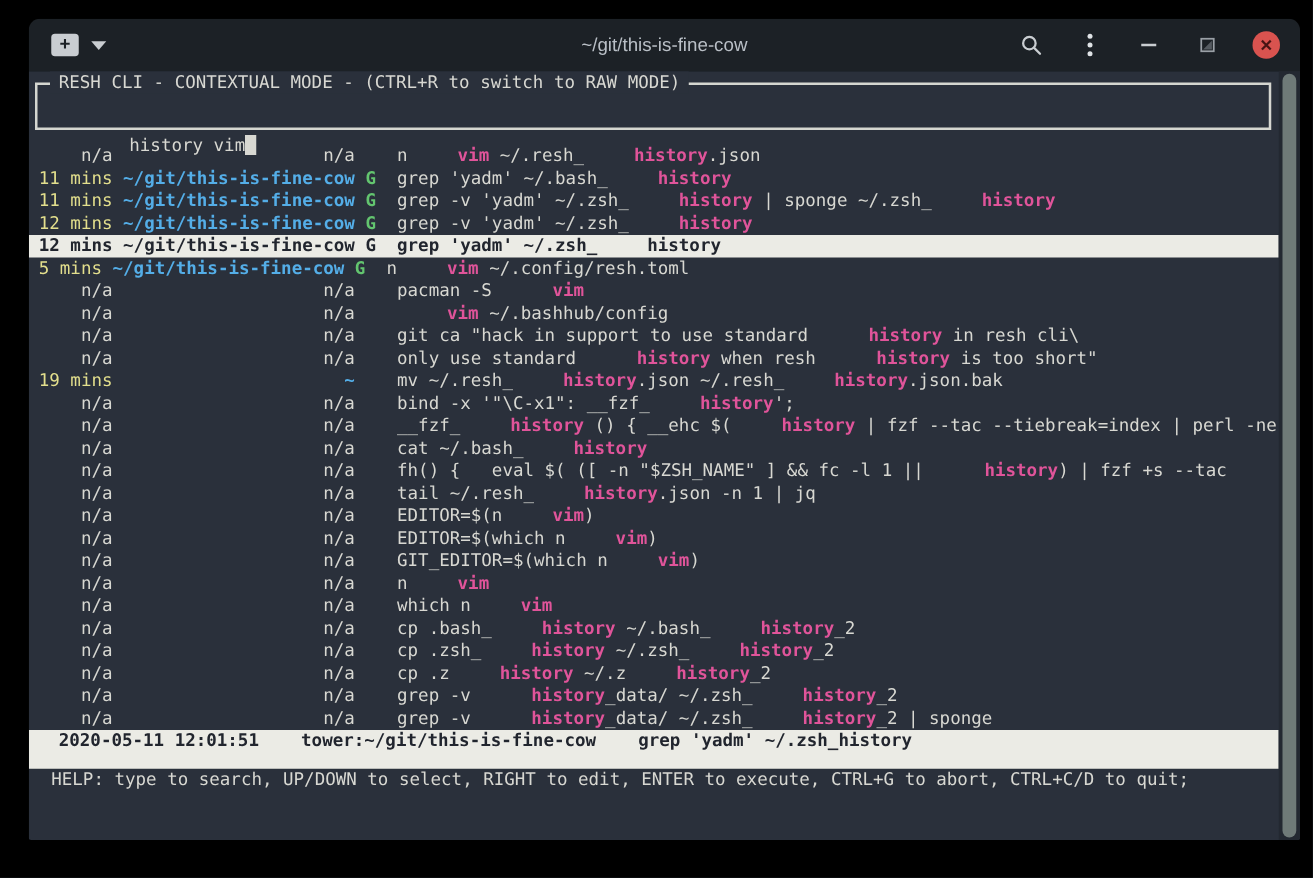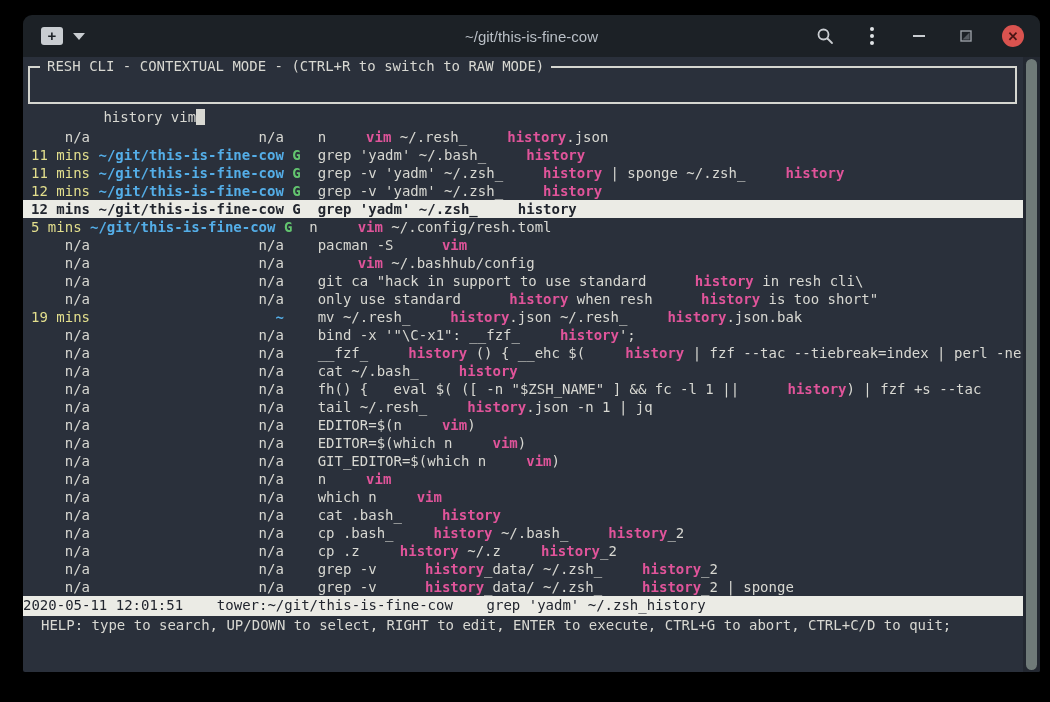--- a/index.html
+++ b/index.html
@@ -29,42 +29,42 @@
   .closebtn{width:22px;height:22px;border-radius:50%;background:var(--closebg,#d9534f);
     display:flex;align-items:center;justify-content:center;color:#471414;font-weight:bold;font-size:13px;}
   
   #term{
     position:absolute;top:42px;left:0;right:0;bottom:0;background:var(--bg,#2a303b);
     color:var(--fg,#d8d8d2);font-size:14px;line-height:18px;
   }
   #content{position:absolute;left:0;top:0;right:17px;bottom:0;overflow:hidden;}
   
   #querybox{
-    margin:9px 6px 12px 5px;height:30px;border:2px solid #d5d6d0;position:relative;
+    margin:9px 6px 0 5px;height:30px;border:2px solid #d5d6d0;position:relative;
     padding:4px 6px 0 6px;white-space:pre;
   }
   #boxlabel{
     position:absolute;top:-11px;left:10px;background:var(--bg,#2a303b);padding:0 7px;
     white-space:pre;
   }
   .cursor{display:inline-block;width:9px;height:16px;background:#d8d8d2;vertical-align:-3px;}
   .spacer{height:12px;}
   
   #tablehead{white-space:pre;height:18px;padding-left:8px;border-bottom:1px solid #cfd0ca;}
   .row{white-space:pre;height:18px;padding-left:8px;}
   .c-time{color:var(--yellow,#e3df8d);}
   .c-dir{color:var(--blue,#54aee8);font-weight:bold;}
   .c-flag{color:var(--green,#63c56f);font-weight:bold;}
   .c-hl{color:var(--pink,#e0549a);font-weight:bold;margin-left:40px;}
   .row.selected{background:var(--selbg,#ebebe5);}
   .row.selected,.row.selected span{color:var(--seltext,#21252e) !important;font-weight:bold;}
   
   #statusbar{
-    white-space:pre;height:20px;line-height:19px;background:var(--selbg,#ebebe5);
-    color:var(--seltext,#21252e);font-weight:normal;padding-left:0;
+    white-space:pre;height:31px;line-height:19px;background:var(--selbg,#ebebe5);
+    color:var(--seltext,#21252e);font-weight:bold;padding-left:24px;
   }
   #helpbar{white-space:pre;height:18px;padding-left:18px;}
   
   #scrollbar{position:absolute;top:0;right:0;bottom:0;width:17px;background:#232831;}
   #scrollthumb{position:absolute;left:3px;right:3px;top:2px;bottom:2px;
     background:var(--thumb,#6f7a78);border-radius:6px;}
 </style>
 </head>
 <body>
 
@@ -125,22 +125,22 @@
           <div class="row"><span>    n/a</span> <span>                   n/a</span> <span class="c-flag">   </span><span>bind -x '"\C-x1": __fzf_</span><span class="c-hl">history</span><span>';</span></div>
           <div class="row"><span>    n/a</span> <span>                   n/a</span> <span class="c-flag">   </span><span>__fzf_</span><span class="c-hl">history</span><span> () { __ehc $(</span><span class="c-hl">history</span><span> | fzf --tac --tiebreak=index | perl -ne</span></div>
           <div class="row"><span>    n/a</span> <span>                   n/a</span> <span class="c-flag">   </span><span>cat ~/.bash_</span><span class="c-hl">history</span></div>
           <div class="row"><span>    n/a</span> <span>                   n/a</span> <span class="c-flag">   </span><span>fh() {   eval $( ([ -n "$ZSH_NAME" ] &amp;&amp; fc -l 1 || </span><span class="c-hl">history</span><span>) | fzf +s --tac</span></div>
           <div class="row"><span>    n/a</span> <span>                   n/a</span> <span class="c-flag">   </span><span>tail ~/.resh_</span><span class="c-hl">history</span><span>.json -n 1 | jq</span></div>
           <div class="row"><span>    n/a</span> <span>                   n/a</span> <span class="c-flag">   </span><span>EDITOR=$(n</span><span class="c-hl">vim</span><span>)</span></div>
           <div class="row"><span>    n/a</span> <span>                   n/a</span> <span class="c-flag">   </span><span>EDITOR=$(which n</span><span class="c-hl">vim</span><span>)</span></div>
           <div class="row"><span>    n/a</span> <span>                   n/a</span> <span class="c-flag">   </span><span>GIT_EDITOR=$(which n</span><span class="c-hl">vim</span><span>)</span></div>
           <div class="row"><span>    n/a</span> <span>                   n/a</span> <span class="c-flag">   </span><span>n</span><span class="c-hl">vim</span></div>
           <div class="row"><span>    n/a</span> <span>                   n/a</span> <span class="c-flag">   </span><span>which n</span><span class="c-hl">vim</span></div>
-          <div class="row"><span>    n/a</span> <span>                   n/a</span> <span class="c-flag">   </span><span>cat .bash_</span><span class="c-hl">history</span></div>
           <div class="row"><span>    n/a</span> <span>                   n/a</span> <span class="c-flag">   </span><span>cp .bash_</span><span class="c-hl">history</span><span> ~/.bash_</span><span class="c-hl">history</span><span>_2</span></div>
+          <div class="row"><span>    n/a</span> <span>                   n/a</span> <span class="c-flag">   </span><span>cp .zsh_</span><span class="c-hl">history</span><span> ~/.zsh_</span><span class="c-hl">history</span><span>_2</span></div>
           <div class="row"><span>    n/a</span> <span>                   n/a</span> <span class="c-flag">   </span><span>cp .z</span><span class="c-hl">history</span><span> ~/.z</span><span class="c-hl">history</span><span>_2</span></div>
           <div class="row"><span>    n/a</span> <span>                   n/a</span> <span class="c-flag">   </span><span>grep -v </span><span class="c-hl">history</span><span>_data/ ~/.zsh_</span><span class="c-hl">history</span><span>_2</span></div>
           <div class="row"><span>    n/a</span> <span>                   n/a</span> <span class="c-flag">   </span><span>grep -v </span><span class="c-hl">history</span><span>_data/ ~/.zsh_</span><span class="c-hl">history</span><span>_2 | sponge</span></div>
         </div>
       <div id="statusbar">2020-05-11 12:01:51    tower:~/git/this-is-fine-cow    grep 'yadm' ~/.zsh_history</div>
       <div id="helpbar">HELP: type to search, UP/DOWN to select, RIGHT to edit, ENTER to execute, CTRL+G to abort, CTRL+C/D to quit;</div>
     </div>
     <div id="scrollbar">
       <div id="scrollthumb"></div>
     </div>

